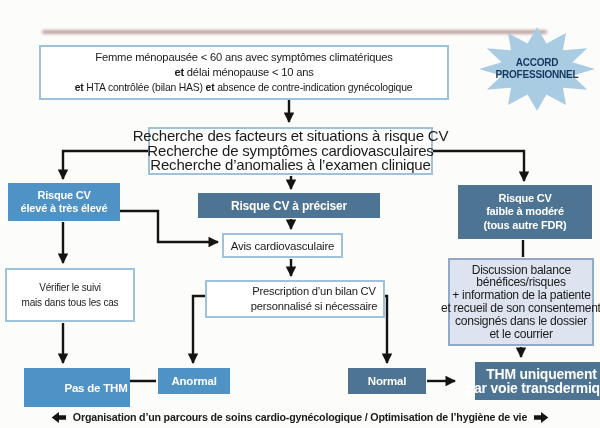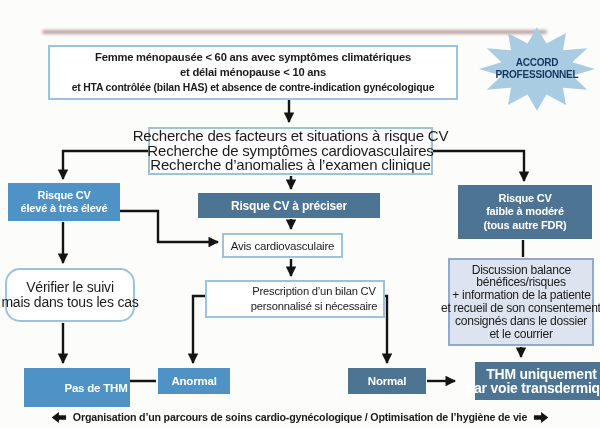--- a/index.html
+++ b/index.html
@@ -14,27 +14,27 @@
     position:absolute;box-sizing:border-box;
     display:flex;flex-direction:column;align-items:center;justify-content:center;
     text-align:center;
   }
   .white{background:#ffffff;border:2px solid #9ec2da;}
   .blue{background:#4f92c6;color:#fff;font-weight:bold;}
   .slate{background:#4d7493;color:#fff;font-weight:bold;}
   .pale{background:#dde4ef;border:2px solid #93a9c9;}
   .line{white-space:nowrap;letter-spacing:-0.2px;}
   .fit{transform:scaleX(0.93);transform-origin:50% 50%;}
-  .top-box{left:48px;top:45px;width:410px;height:55px;font-size:11.2px;line-height:15px;font-weight:bold;}
+  .top-box{left:39px;top:45px;width:410px;height:55px;font-size:11.2px;line-height:15px;}
   .recherche{left:148px;top:127px;width:285px;height:48px;font-size:15px;line-height:14.5px;}
   .r-eleve{left:8px;top:183px;width:112px;height:38px;font-size:11px;line-height:13.5px;}
   .r-preciser{left:198px;top:193px;width:182px;height:25px;font-size:12px;}
   .r-faible{left:458px;top:185px;width:134px;height:54px;font-size:11px;line-height:13.5px;}
   .avis{left:222px;top:233px;width:121px;height:25px;font-size:11.5px;}
-  .verifier{left:5px;top:268px;width:130px;height:54px;font-size:14px;line-height:15px;border-radius:15px;}
+  .verifier{left:5px;top:268px;width:130px;height:54px;font-size:10px;line-height:15px;}
   .prescription{left:205px;top:280px;width:180px;height:38px;font-size:11.2px;line-height:15px;padding-left:38px;}
   .discussion{left:448px;top:258px;width:146px;height:88px;font-size:13px;line-height:12.8px;}
   .discussion .line{transform:scaleX(0.93);letter-spacing:-0.3px;}
   .pasthm{left:24px;top:368px;width:106px;height:39px;font-size:11.5px;padding-left:38px;}
   .anormal{left:158px;top:368px;width:72px;height:26px;font-size:11.5px;}
   .normal{left:348px;top:368px;width:78px;height:26px;font-size:11.5px;}
   .thm{left:475px;top:362px;width:132px;height:38px;font-size:15px;line-height:14.5px;}
   .thm .line{transform:scaleX(0.93);}
   .starburst{position:absolute;left:478px;top:26px;width:118px;height:86px;}
   .starburst svg{position:absolute;left:0;top:0;}

